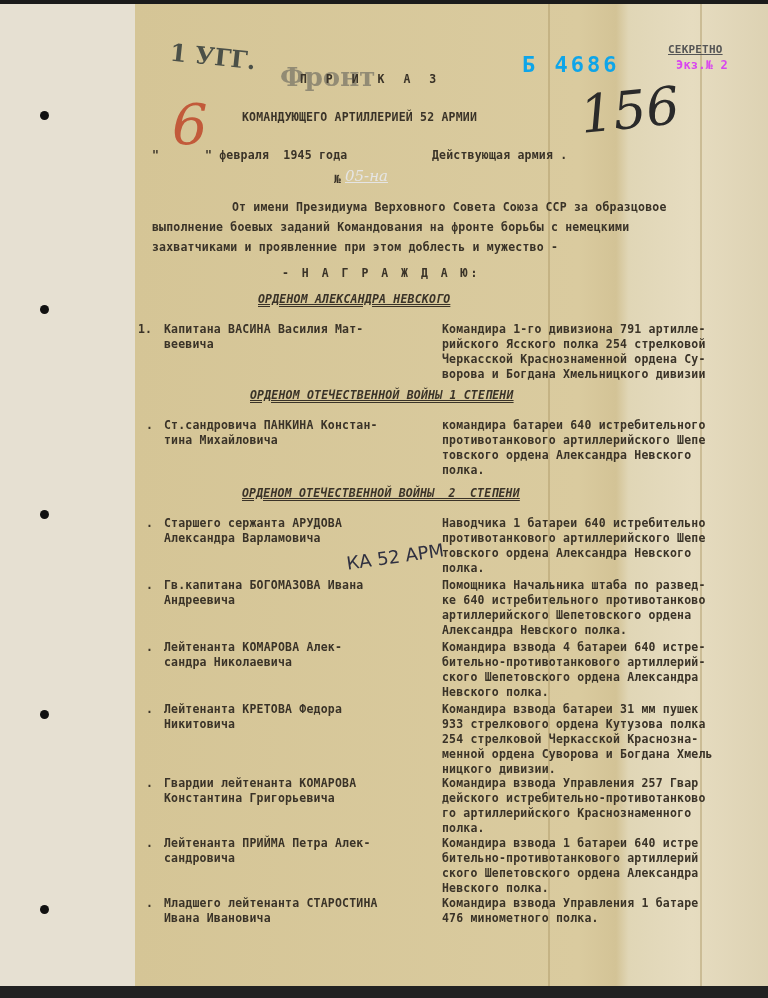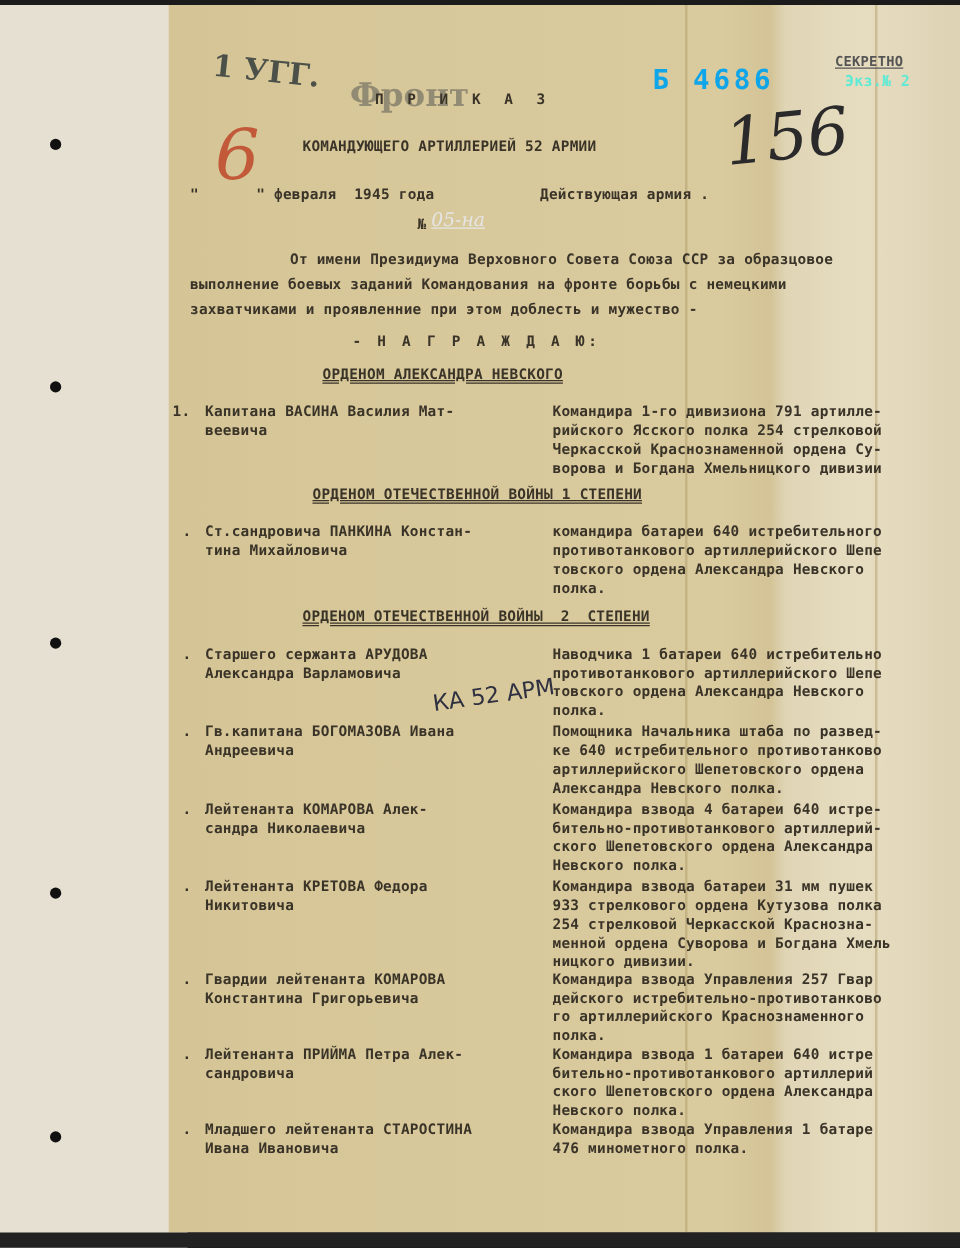--- a/index.html
+++ b/index.html
@@ -20,26 +20,26 @@
     }
     .sheet {
       position: absolute; left: 135px; top: 4px; width: 633px; height: 982px;
       background: linear-gradient(90deg, #d5c596 0%, #dacb9f 70%, #d3c396 76%, #e0d6b6 78%, #e6dcc0 88%, #ddd2b3 100%);
     }
     .fold { position:absolute; top:4px; width:2px; height:982px; background: rgba(170,150,100,0.45); }
     .t {
       position: absolute; color: #3a3328; font-size: 11.5px; line-height: 15.5px;
       white-space: pre; letter-spacing: 0.2px; font-weight: bold;
     }
-    .u { text-decoration: underline; text-decoration-style: double; }
+    .u { text-decoration: underline; text-decoration-style: double; font-style: italic; }
     .stamp-ugg { position:absolute; left:170px; top:42px; font-size:24px; color:#4b5048; font-weight:bold; transform: rotate(6deg); font-family: "DejaVu Serif", serif; }
     .stamp-front { position:absolute; left:280px; top:62px; font-size:26px; color:rgba(90,90,85,0.55); font-weight:bold; font-family:"DejaVu Serif", serif; }
     .blue-num { position:absolute; left:522px; top:52px; font-size:22px; color:#0ea5e9; font-weight:bold; font-family:"DejaVu Sans Mono", monospace; letter-spacing:3px; }
     .secret { position:absolute; left:668px; top:42px; font-size:11px; color:#555; text-decoration: underline; font-weight:bold; }
-    .secret-no { position:absolute; left:676px; top:58px; font-size:12px; color:#5eead4; font-weight:bold; }
+    .secret-no { position:absolute; left:676px; top:58px; font-size:12px; color:#d946ef; font-weight:bold; }
     .hand-156 { position:absolute; left:580px; top:80px; font-size:52px; color:#2a2a2a; font-family:"DejaVu Serif", serif; font-style:italic; transform: rotate(-6deg); }
     .red-day { position:absolute; left:172px; top:92px; font-size:56px; color:#c25a3a; font-family:"DejaVu Serif", serif; font-style:italic; }
     .hand-no { position:absolute; left:345px; top:167px; font-size:15px; color:#e5e5e5; font-style:italic; text-decoration: underline; font-family:"DejaVu Serif", serif; }
     .ka-stamp { position:absolute; left:346px; top:546px; font-size:18px; color:#2f3040; font-family:"DejaVu Sans", sans-serif; transform: rotate(-8deg); }
   </style>
 </head>
 <body>
 
 <div class="backing-top-bar"></div>
 <div class="backing"></div>

